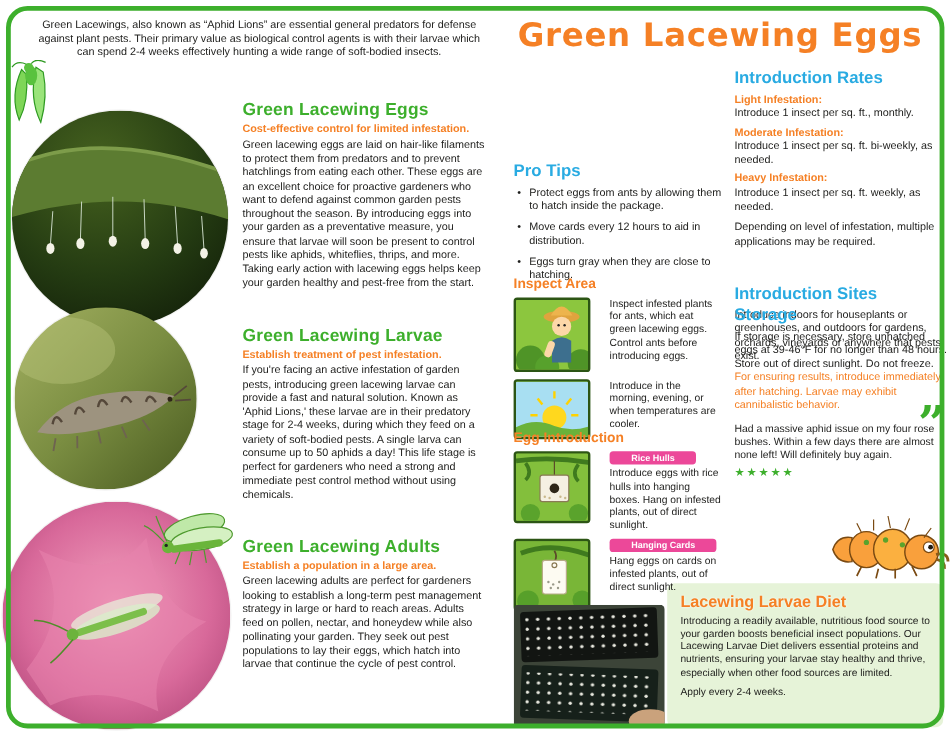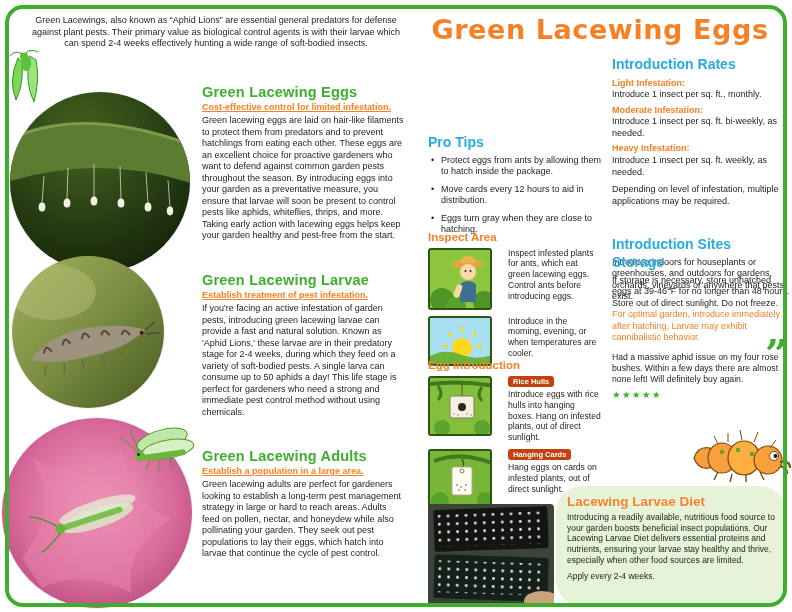--- a/index.html
+++ b/index.html
@@ -12,21 +12,21 @@
   .intro { position:absolute; left:30px; top:15px; width:372px; font-size:9px; line-height:1.3; text-align:center; color:#1d1d1b; z-index:5; }
   .corner-bug { position:absolute; left:4px; top:50px; width:52px; height:58px; z-index:6; }
   .circle { position:absolute; border-radius:50%; overflow:hidden; z-index:4; box-shadow:0 0 0 1px rgba(0,0,0,0.05); }
   .c-eggs   { left:10px; top:92px;  width:180px; height:180px; }
   .c-larva  { left:12px; top:256px; width:152px; height:152px; }
   .c-adults { left:2px;  top:418px; width:190px; height:190px; }
   .adult-bug { position:absolute; left:116px; top:416px; width:86px; height:62px; z-index:7; }
 
   .lsec { position:absolute; left:202px; width:202px; z-index:5; }
   .lsec h2 { color:#3daf2c; font-size:14.5px; font-weight:bold; letter-spacing:0.2px; margin-bottom:2px; }
-  .lsec .sub { color:#f58025; font-size:9px; font-weight:bold; margin-bottom:3px;text-decoration:underline; }
+  .lsec .sub { color:#f58025; font-size:9px; font-weight:bold; margin-bottom:3px; }
   .lsec p { font-size:9px; line-height:1.28; }
   .s1 { top:84px; } .s2 { top:272px; } .s3 { top:448px; }
 
   
   .rtitle { position:absolute; left:414px; top:14px; width:372px; text-align:center; color:#f58025;
             font-size:27px; font-weight:bold; letter-spacing:0.6px; font-family:"DejaVu Sans", sans-serif; z-index:5; }
 
   .colblock { position:absolute; font-size:9px; line-height:1.28; z-index:5; }
   .h-blue { color:#29abe2; font-size:14px; font-weight:bold; margin-bottom:3px; }
   .h-orange { color:#f58025; font-size:11.5px; font-weight:bold; margin-bottom:3px; }
@@ -36,42 +36,42 @@
   .tips-list { list-style:none; margin-top:2px; }
   .tips-list li { position:relative; padding-left:13px; margin-bottom:6px; }
   .tips-list li::before { content:"•"; position:absolute; left:3px; top:0; }
 
   .b-inspect { left:428px; top:230px; width:174px; }
   .panel-row { display:flex; gap:16px; margin-bottom:6px; align-items:flex-start; }
   .cartoon { flex:0 0 64px; border:2px solid #2c5514; border-radius:3px; overflow:hidden; line-height:0; background:#83bf3c; }
   .panel-text { font-size:8.6px; line-height:1.25; }
 
   .b-egg { left:428px; top:358px; width:174px; }
-  .badge { display:inline-block; background:#c2410c; color:#fff; font-size:7.5px; font-weight:bold;
-           padding:1px 5px; border-radius:3px; margin-bottom:2px; }
+  .badge { display:inline-block; background:#ec4899; color:#fff; font-size:7.5px; font-weight:bold;
+           padding:1px 18px; border-radius:3px; margin-bottom:2px; }
 
   .b-rates { left:612px; top:56px; width:178px; }
   .rate-label { color:#f58025; font-weight:bold; font-size:9px; margin-top:4px; }
   .rate-text { font-size:9px; }
   .rate-note { margin-top:6px; font-size:9px; }
 
   .b-sites { left:612px; top:198px; width:178px;margin-top:38px; }
   .b-storage { left:612px; top:254px; width:178px; }
   .storage-orange { color:#f58025; }
 
   .b-testimonial { left:612px; top:352px; width:178px; }
   .quote-mark { position:absolute; right:2px; top:-18px; color:#3daf2c; font-size:40px; font-weight:bold;
                 font-family:"DejaVu Serif", serif; line-height:1; }
   .t-name { color:#29abe2; font-weight:bold; font-size:9.5px; margin-bottom:2px; }
   .t-body { font-size:8.7px; line-height:1.25; }
   .stars { color:#3daf2c; font-size:9.5px; letter-spacing:1.5px; margin-top:4px; }
   .mascot { position:absolute; left:688px; top:418px; width:104px; height:66px; z-index:6; }
 
   .diet-box { position:absolute; left:556px; top:486px; width:230px; height:120px; background:#e6f3d8;
-              border-radius:26px; padding:8px 11px; z-index:4; }
+              border-radius:6px; padding:8px 11px; z-index:4; }
   .diet-box h3 { color:#f58025; font-size:13.5px; font-weight:bold; margin-bottom:3px;
                  text-shadow:0 0 2px #ffffff; }
   .diet-box p { font-size:8.5px; line-height:1.26; }
   .diet-apply { margin-top:5px; font-size:8.5px; }
   .diet-photo { position:absolute; left:428px; top:504px; width:126px; height:102px; border-radius:4px;
                 overflow:hidden; line-height:0; z-index:5; }
   svg { display:block; }
 </style>
 </head>
 <body>
@@ -305,21 +305,21 @@
     <div class="rate-note">Depending on level of infestation, multiple applications may be required.</div>
   </div>
 
   <div class="colblock b-sites">
     <div class="h-blue">Introduction Sites</div>
     <p>Introduce indoors for houseplants or greenhouses, and outdoors for gardens, orchards, vineyards or anywhere that pests exist.</p>
   </div>
 
   <div class="colblock b-storage">
     <div class="h-blue">Storage</div>
-    <p><span>If storage is necessary, store unhatched eggs at 39-46°F for no longer than 48 hours. Store out of direct sunlight. Do not freeze. </span><span class="storage-orange">For optimal garden, introduce immediately after hatching. Larvae may exhibit cannibalistic behavior.</span></p>
+    <p><span>If storage is necessary, store unhatched eggs at 39-46°F for no longer than 48 hours. Store out of direct sunlight. Do not freeze. </span><span class="storage-orange">For ensuring results, introduce immediately after hatching. Larvae may exhibit cannibalistic behavior.</span></p>
   </div>
 
   <div class="colblock b-testimonial">
     <div class="quote-mark">”</div>
     <div class="t-body">Had a massive aphid issue on my four rose bushes. Within a few days there are almost none left! Will definitely buy again.</div>
     <div class="stars">★★★★★</div>
   </div>
 
   <svg class="mascot" viewBox="0 0 104 66">
     <g stroke="#7a4a12" stroke-width="1.2">

